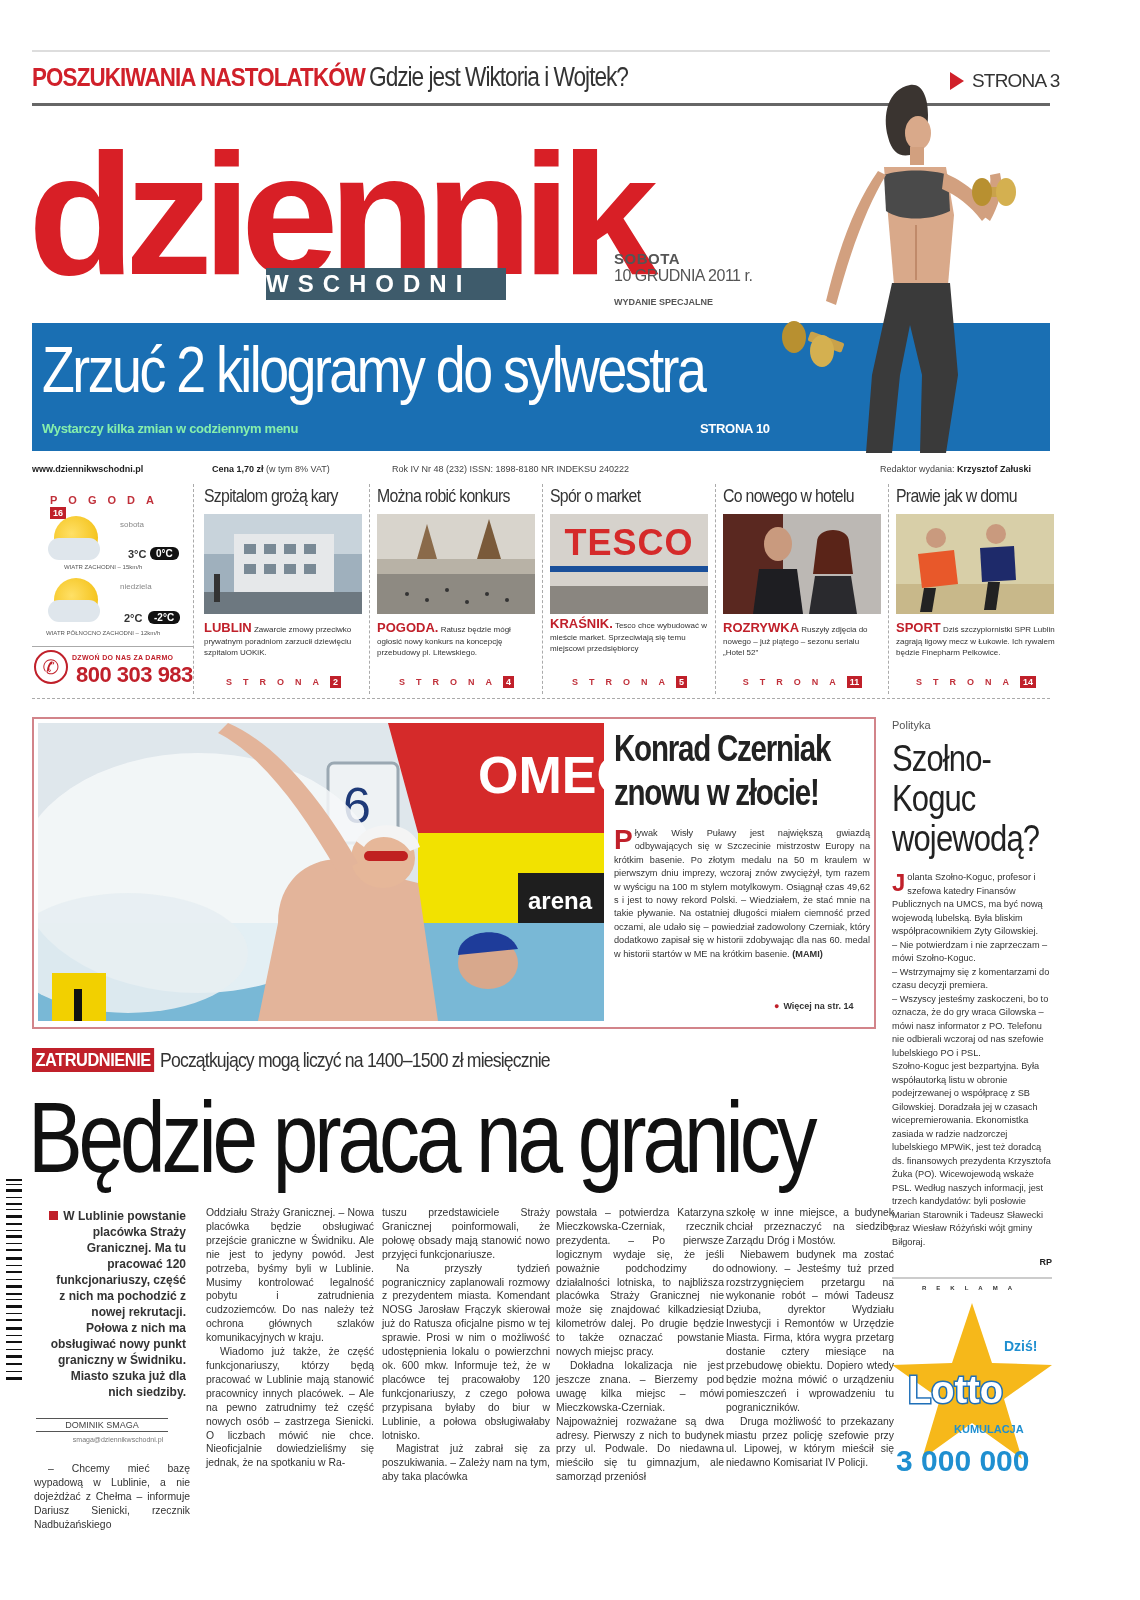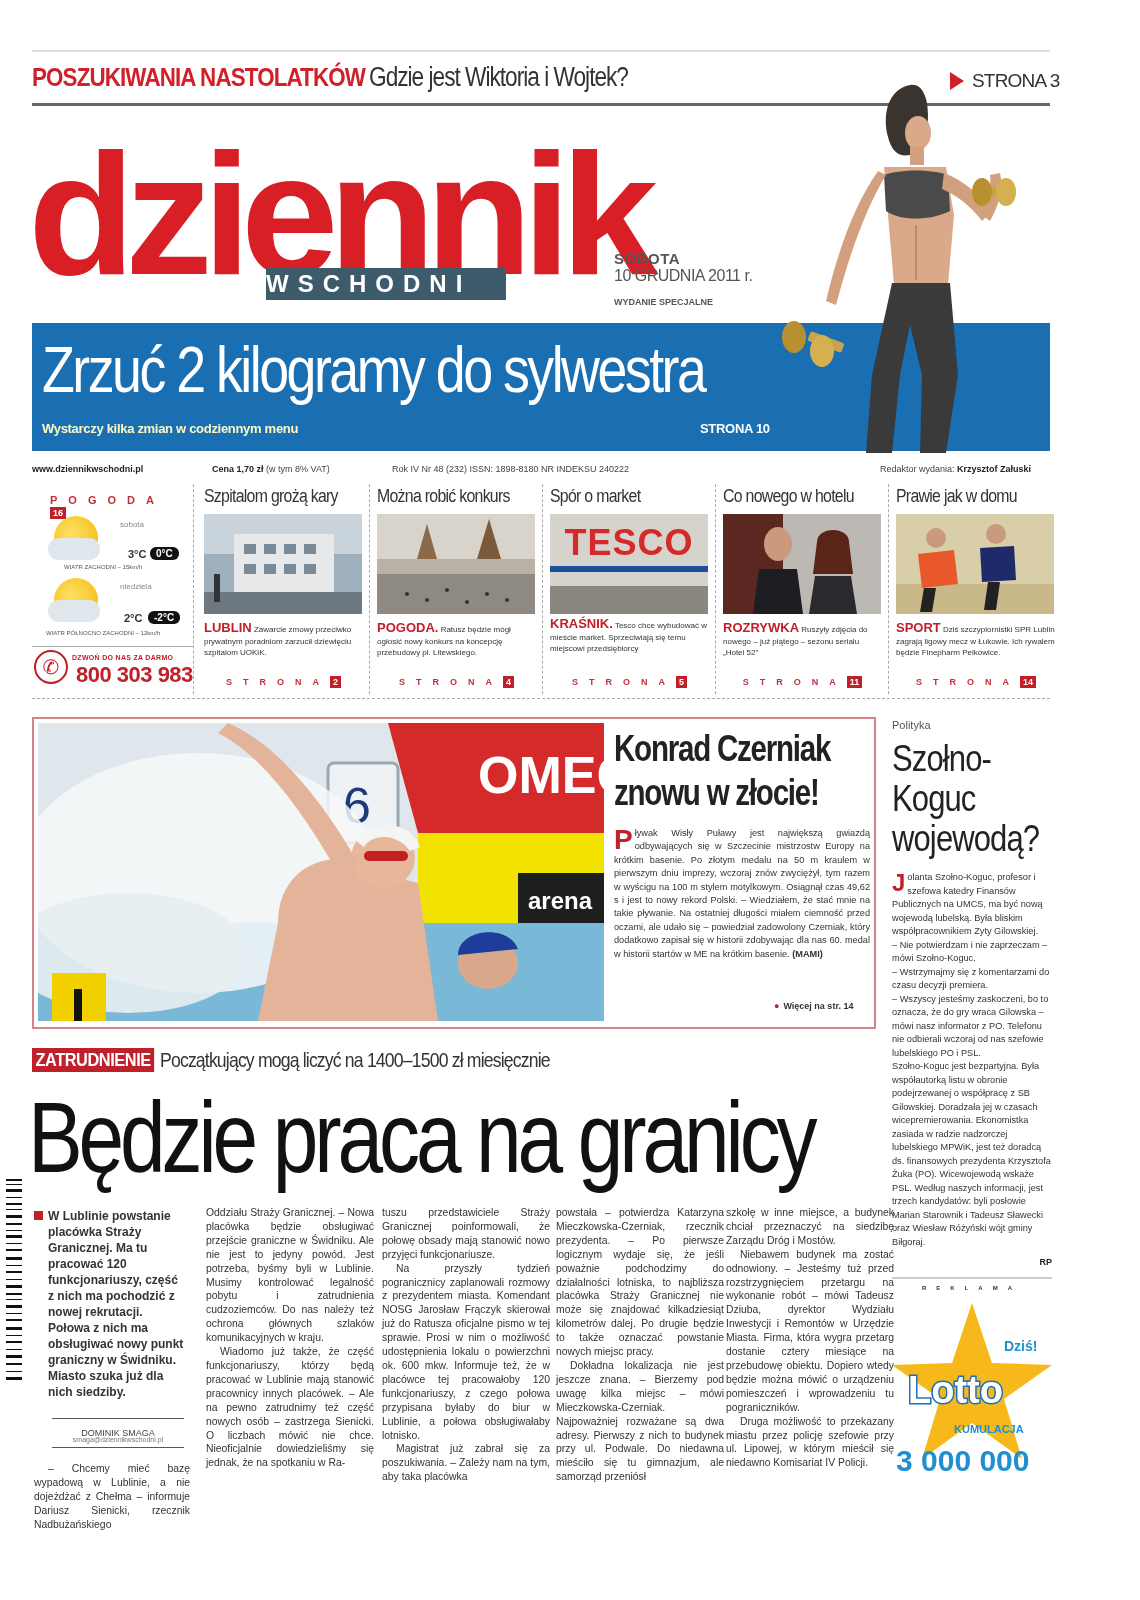--- a/index.html
+++ b/index.html
@@ -24,21 +24,21 @@
   .dateline .day { font-weight: bold; font-size: 15px; letter-spacing: 0.5px; }
   .dateline .date { font-size: 16px; letter-spacing: -0.5px; }
   .dateline .ed { font-weight: bold; font-size: 9px; margin-top: 12px; }
 
   
   .woman { left: 760px; top: 75px; width: 300px; height: 380px; }
 
   
   .banner { left: 32px; top: 323px; width: 1018px; height: 128px; background: #1a6fb3; }
   .banner .bh { position: absolute; left: 10px; top: 10px; color: #fff; font-size: 64px; letter-spacing: -3px; white-space: nowrap; transform: scaleX(0.84); transform-origin: left; }
-  .banner .bs { position: absolute; left: 10px; top: 98px; color: #fef9c3; font-weight: bold; font-size: 13px; letter-spacing: -0.3px; }
+  .banner .bs { position: absolute; left: 10px; top: 98px; color: #86efac; font-weight: bold; font-size: 13px; letter-spacing: -0.3px; }
   .banner .bp { position: absolute; left: 668px; top: 98px; color: #fff; font-weight: bold; font-size: 13px; letter-spacing: -0.3px; }
 
   
   .strip { left: 32px; top: 464px; width: 1018px; height: 14px; font-size: 9px; color: #444; white-space: nowrap; }
   .strip span { position: absolute; top: 0; }
   .strip b { color: #222; }
 
   
   .row { left: 32px; top: 484px; width: 1018px; height: 215px; border-bottom: 1px dashed #aaa; }
   .weather { position: absolute; left: 0; top: 0; width: 162px; height: 210px; border-right: 1px dashed #aaa; }
@@ -83,24 +83,24 @@
   .lotto { position: relative; height: 200px; margin-top: 2px; }
 
   
   .kickline { left: 32px; top: 1048px; display: flex; align-items: center; white-space: nowrap; }
   .kick-tag { background: #c0202a; color: #fff; font-size: 19px; font-weight: bold; padding: 1px 4px; letter-spacing: -0.5px; transform: scaleX(0.86); transform-origin: left; display: inline-block; }
   .kick-sub { font-size: 21px; color: #333; letter-spacing: -1px; margin-left: -14px; transform: scaleX(0.84); transform-origin: left; display: inline-block; }
   .bighead { left: 28px; top: 1082px; font-size: 100px; color: #111; letter-spacing: -5px; white-space: nowrap; line-height: 1.1; transform: scaleX(0.82); transform-origin: left; }
 
   .barcode { left: 4px; top: 1175px; width: 20px; height: 210px; }
 
-  .lead { left: 34px; top: 1208px; width: 152px; font-size: 12px; font-weight: bold; line-height: 16px; color: #333; }
+  .lead { left: 34px; top: 1208px; width: 152px; font-size: 12px; font-weight: bold; line-height: 16px; color: #333; text-align: right; }
   .lead .sq { display: inline-block; width: 9px; height: 9px; background: #c0202a; margin-right: 5px; }
   .lead p { padding-left: 14px; text-indent: -14px; }
-  .author { left: 52px; top: 1418px; width: 132px; border-top: 1px solid #555; border-bottom: 1px solid #555; text-align: center; font-size: 9px; color: #444; padding: 9px 0; }
+  .author { left: 36px; top: 1418px; width: 132px; border-top: 1px solid #555; border-bottom: 1px solid #555; text-align: center; font-size: 9px; color: #444; padding: 1px 0; }
   .email { left: 52px; top: 1436px; width: 132px; text-align: center; font-size: 7px; color: #777; }
 
   .col { font-size: 10.4px; line-height: 13.9px; color: #333; text-align: justify; position: absolute; width: 168px; }
   .col p { text-indent: 0; }
   .col p.ind { text-indent: 14px; }
 </style>
 </head>
 <body>
 
 <div class="abs rule-top"></div>

